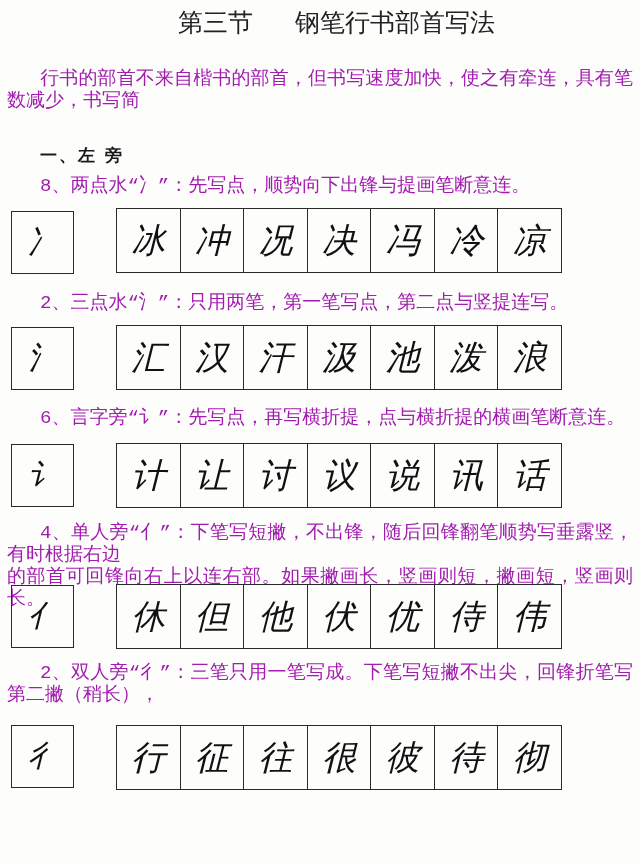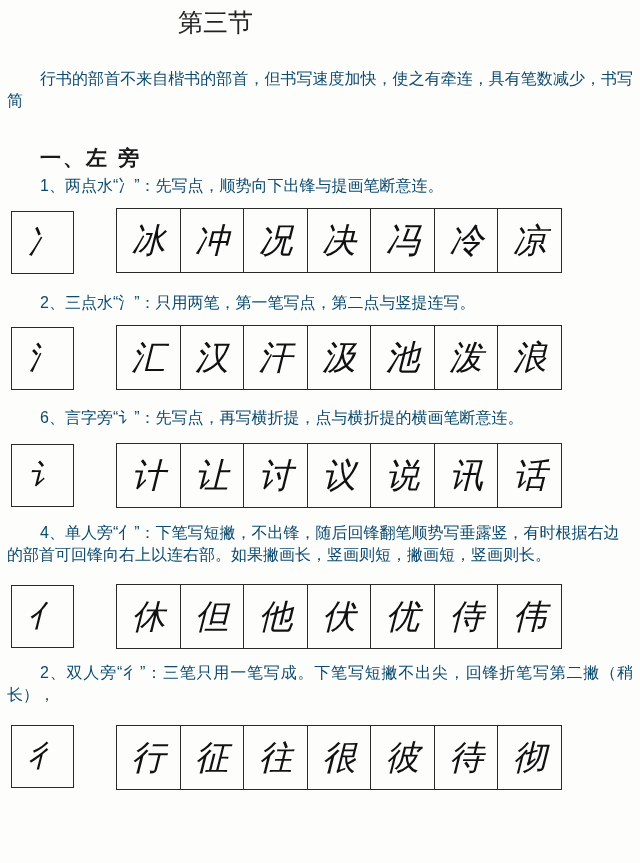--- a/index.html
+++ b/index.html
@@ -34,33 +34,33 @@
     }
     .title .main {
       position: absolute;
       left: 287px;
       top: 2px;
     }
     .para {
       position: absolute;
       left: 7px;
       width: 626px;
-      font-size: 16px;
+      font-size: 19px;
       line-height: 22px;
-      color: #0c4a6e;
-      font-family: Liberation Sans, sans-serif;
+      color: #a21caf;
+      font-family: Liberation Mono, monospace;
       text-align: justify;
       text-align-last: left;
     }
     .para .ind { display: inline-block; width: 33px; }
     .heading {
       position: absolute;
       left: 40px;
       top: 144px;
-      font-size: 21px;
+      font-size: 17px;
       font-weight: bold;
       font-family: "DejaVu Sans", "Liberation Sans", sans-serif;
       color: #1a1a1a;
       letter-spacing: 2px;
     }
     .single-box {
       position: absolute;
       left: 11px;
       width: 63px;
       height: 63px;
@@ -94,30 +94,31 @@
       font-style: italic;
       color: #111;
     }
     .cell:last-child { border-right: none; }
   </style>
 </head>
 <body>
 
 <div class="title">
   <span class="sec">第三节</span>
+  <span class="main">钢笔行书部首写法</span>
 </div>
 
 <div class="para" style="top:68px;">
   <span class="ind"></span><span>行书的部首不来自楷书的部首，但书写速度加快，使之有牵连，具有笔数减少，书写简</span><br>
 </div>
 
 <div class="heading">一、左 旁</div>
 
 <div class="para" style="top:175px;">
-  <span class="ind"></span><span>1、两点水“冫”：先写点，顺势向下出锋与提画笔断意连。</span>
+  <span class="ind"></span><span>8、两点水“冫”：先写点，顺势向下出锋与提画笔断意连。</span>
 </div>
 <div class="single-box" style="top:211px;">冫</div>
 <div class="row-box" style="top:208px;">
   <div class="cell">冰</div>
   <div class="cell">冲</div>
   <div class="cell">况</div>
   <div class="cell">决</div>
   <div class="cell">冯</div>
   <div class="cell">冷</div>
   <div class="cell">凉</div>

